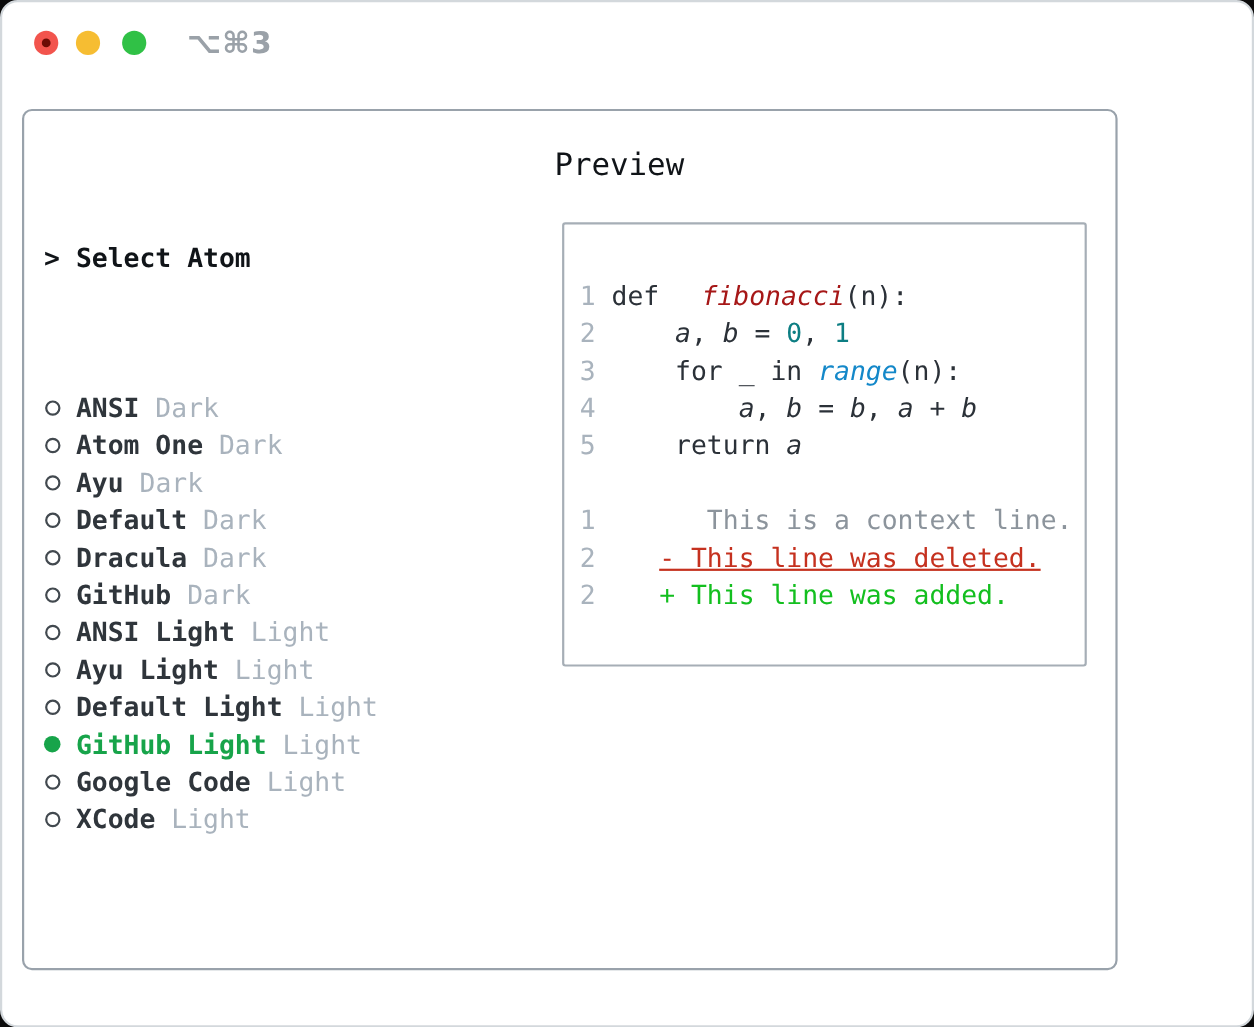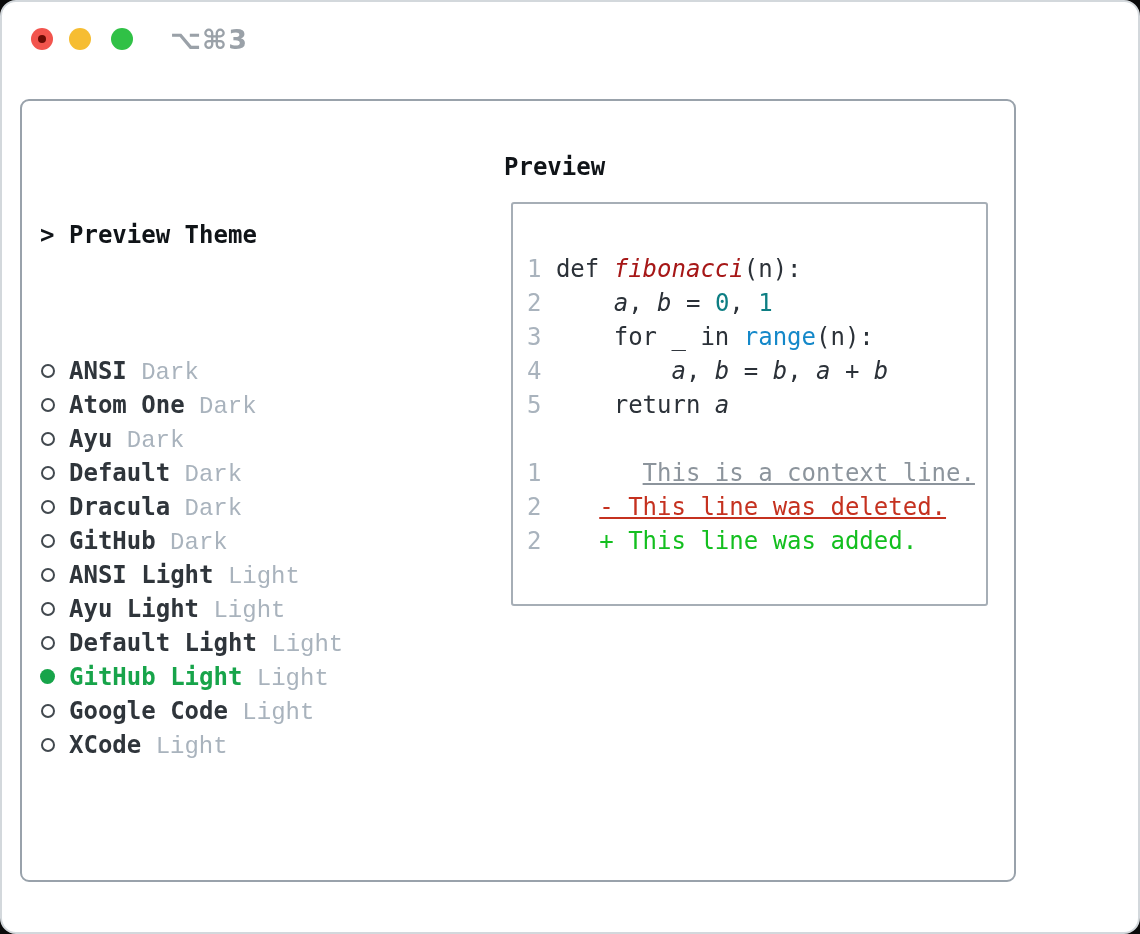--- a/index.html
+++ b/index.html
@@ -25,35 +25,35 @@
   .row{height:34px;white-space:pre;}
   .spacer{height:34px;}
   .marker{display:inline-block;width:29px;height:34px;vertical-align:top;position:relative;}
   .marker.caret{color:var(--header-black);font-weight:bold;}
   .bullet{position:absolute;left:1px;top:10px;width:14px;height:14px;border-radius:50%;
           border:2px solid var(--radio-ring);box-sizing:border-box;}
   .bullet.on{left:0;top:9px;width:15px;height:15px;border:none;background:var(--accent-green);}
   .hdr{font-weight:bold;color:var(--header-black);}
   .name{color:var(--list-dark);font-weight:bold;}
   .name.sel{color:var(--accent-green);}
-  .suffix{color:var(--suffix-gray);font-family:Liberation Mono, monospace;}
+  .suffix{color:var(--suffix-gray);}
   
-  .preview-label{position:absolute;left:482px;top:49px;font-size:24px;line-height:34px;
-          font-weight:bold;color:var(--header-black);}
+  .preview-label{position:absolute;left:482px;top:32px;font-size:28px;line-height:34px;
+          font-weight:normal;color:var(--header-black);}
   .preview-box{position:absolute;left:489px;top:101px;width:477px;height:404px;box-sizing:border-box;
           border:2px solid var(--preview-border);border-radius:3px;background:#fff;}
   .code{position:absolute;left:14px;top:48px;font-size:24px;line-height:34px;white-space:pre;}
   .cl{height:34px;white-space:pre;}
   .seg-num{color:var(--line-number-gray);}
   .seg-pln{color:var(--code-dark);}
-  .seg-fn{color:var(--function-red);font-style:italic;}
+  .seg-fn{color:var(--function-red);font-style:italic;margin-left:24px;}
   .seg-lit{color:var(--literal-teal);}
-  .seg-call{color:var(--call-blue);}
+  .seg-call{color:var(--call-blue);font-style:italic;}
   .seg-var{color:var(--code-dark);font-style:italic;}
-  .seg-ctx{color:var(--context-gray);text-decoration:underline;}
+  .seg-ctx{color:var(--context-gray);}
   .seg-del{color:var(--deleted-red);text-decoration:underline;}
   .seg-add{color:var(--added-green);}
 </style>
 </head>
 <body>
 
 <div class="stage">
   <div class="window">
 
     <div class="titlebar">
@@ -61,21 +61,21 @@
         <div class="inner-dot"></div>
       </div>
       <div class="tl yellow"></div>
       <div class="tl green"></div>
       <div class="win-title">⌥⌘3</div>
     </div>
 
     <div class="panel">
 
       <div class="left-col">
-        <div class="row"><span class="marker caret">&gt;</span><span class="hdr">Preview Theme</span></div>
+        <div class="row"><span class="marker caret">&gt;</span><span class="hdr">Select Atom</span></div>
 
         <div id="theme-rows"><div class="row"><span class="marker"><span class="bullet"></span></span><span class="name">ANSI</span><span class="suffix"> Dark</span></div><div class="row"><span class="marker"><span class="bullet"></span></span><span class="name">Atom One</span><span class="suffix"> Dark</span></div><div class="row"><span class="marker"><span class="bullet"></span></span><span class="name">Ayu</span><span class="suffix"> Dark</span></div><div class="row"><span class="marker"><span class="bullet"></span></span><span class="name">Default</span><span class="suffix"> Dark</span></div><div class="row"><span class="marker"><span class="bullet"></span></span><span class="name">Dracula</span><span class="suffix"> Dark</span></div><div class="row"><span class="marker"><span class="bullet"></span></span><span class="name">GitHub</span><span class="suffix"> Dark</span></div><div class="row"><span class="marker"><span class="bullet"></span></span><span class="name">ANSI Light</span><span class="suffix"> Light</span></div><div class="row"><span class="marker"><span class="bullet"></span></span><span class="name">Ayu Light</span><span class="suffix"> Light</span></div><div class="row"><span class="marker"><span class="bullet"></span></span><span class="name">Default Light</span><span class="suffix"> Light</span></div><div class="row"><span class="marker"><span class="bullet on"></span></span><span class="name sel">GitHub Light</span><span class="suffix"> Light</span></div><div class="row"><span class="marker"><span class="bullet"></span></span><span class="name">Google Code</span><span class="suffix"> Light</span></div><div class="row"><span class="marker"><span class="bullet"></span></span><span class="name">XCode</span><span class="suffix"> Light</span></div></div>
 
         <div class="spacer"></div>
 
         
 
         
 
         

